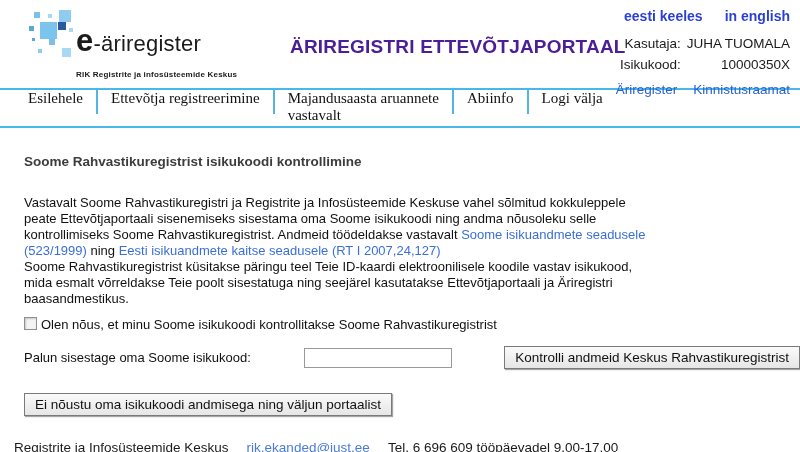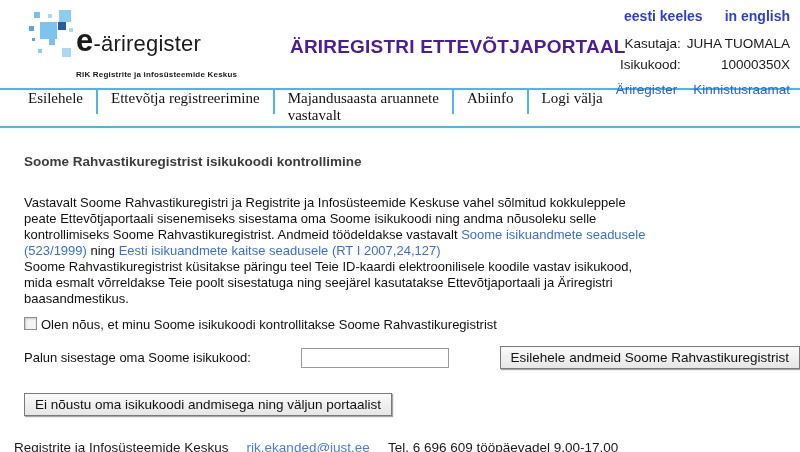--- a/index.html
+++ b/index.html
@@ -173,21 +173,21 @@
   </div>
 
   <div class="consent-row">
     <input type="checkbox" class="cbx" style="">
     <label>Olen nõus, et minu Soome isikukoodi kontrollitakse Soome Rahvastikuregistrist</label>
   </div>
 
   <div class="code-row">
     <label>Palun sisestage oma Soome isikukood:</label>
     <input type="text" class="text-input" value="" style="">
-    <button class="btn">Esilehele andmeid Soome Rahvastikuregistrist</button>
+    <button class="btn">Kontrolli andmeid Keskus Rahvastikuregistrist</button>
   </div>
 
   <div class="decline-row">
     <button class="btn">Ei nõustu oma isikukoodi andmisega ning väljun portaalist</button>
   </div>
 </div>
 
 <div class="footer">
   <span>Registrite ja Infosüsteemide Keskus</span>
   <a>rik.ekanded@just.ee</a>

